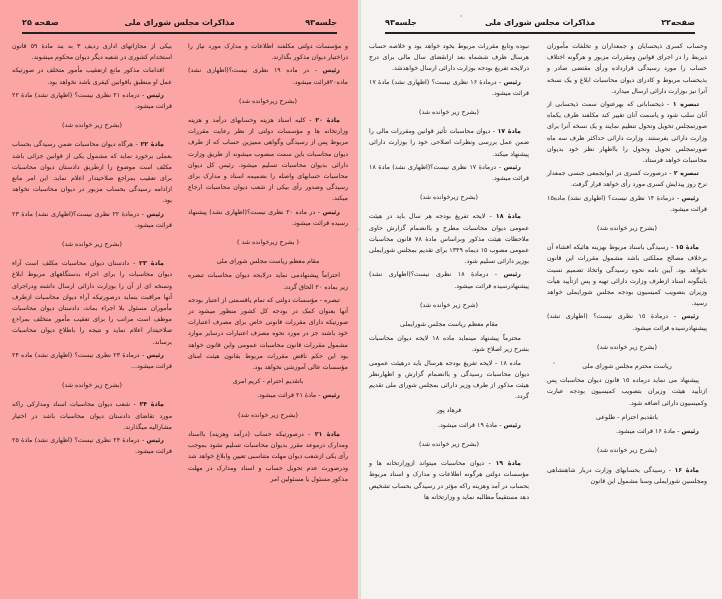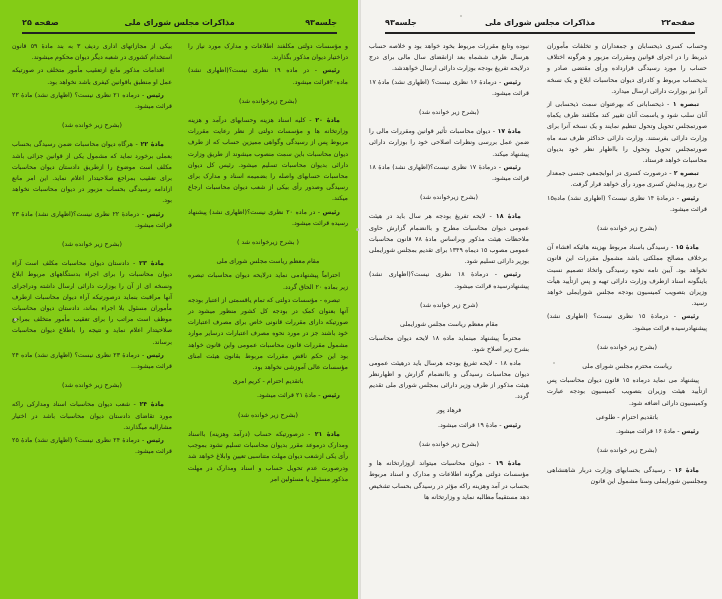--- a/index.html
+++ b/index.html
@@ -6,21 +6,21 @@
   body {
     width: 722px; height: 599px; overflow: hidden;
     background: #f3f2ee;
     font-family: "DejaVu Sans", sans-serif;
     color: #1a1a1a;
     position: relative;
   }
   .spread { position: absolute; left: 0; top: 0; width: 722px; height: 599px; }
   .page {
     position: absolute; top: 0; height: 599px;
-    background: #84cc16;
+    background: #fca5a5;
   }
   .page.left { left: 0; width: 361px; }
   .page.right { left: 361px; width: 361px; background: #f4f3ef; }
   .gutter {
     position: absolute; left: 358px; top: 0; width: 6px; height: 599px;
     background: linear-gradient(to right, #e9e8e3, #dcdbd6, #e9e8e3);
   }
   .header {
     position: absolute; top: 18px; height: 14px;
     font-size: 8px; font-weight: bold; direction: rtl;

